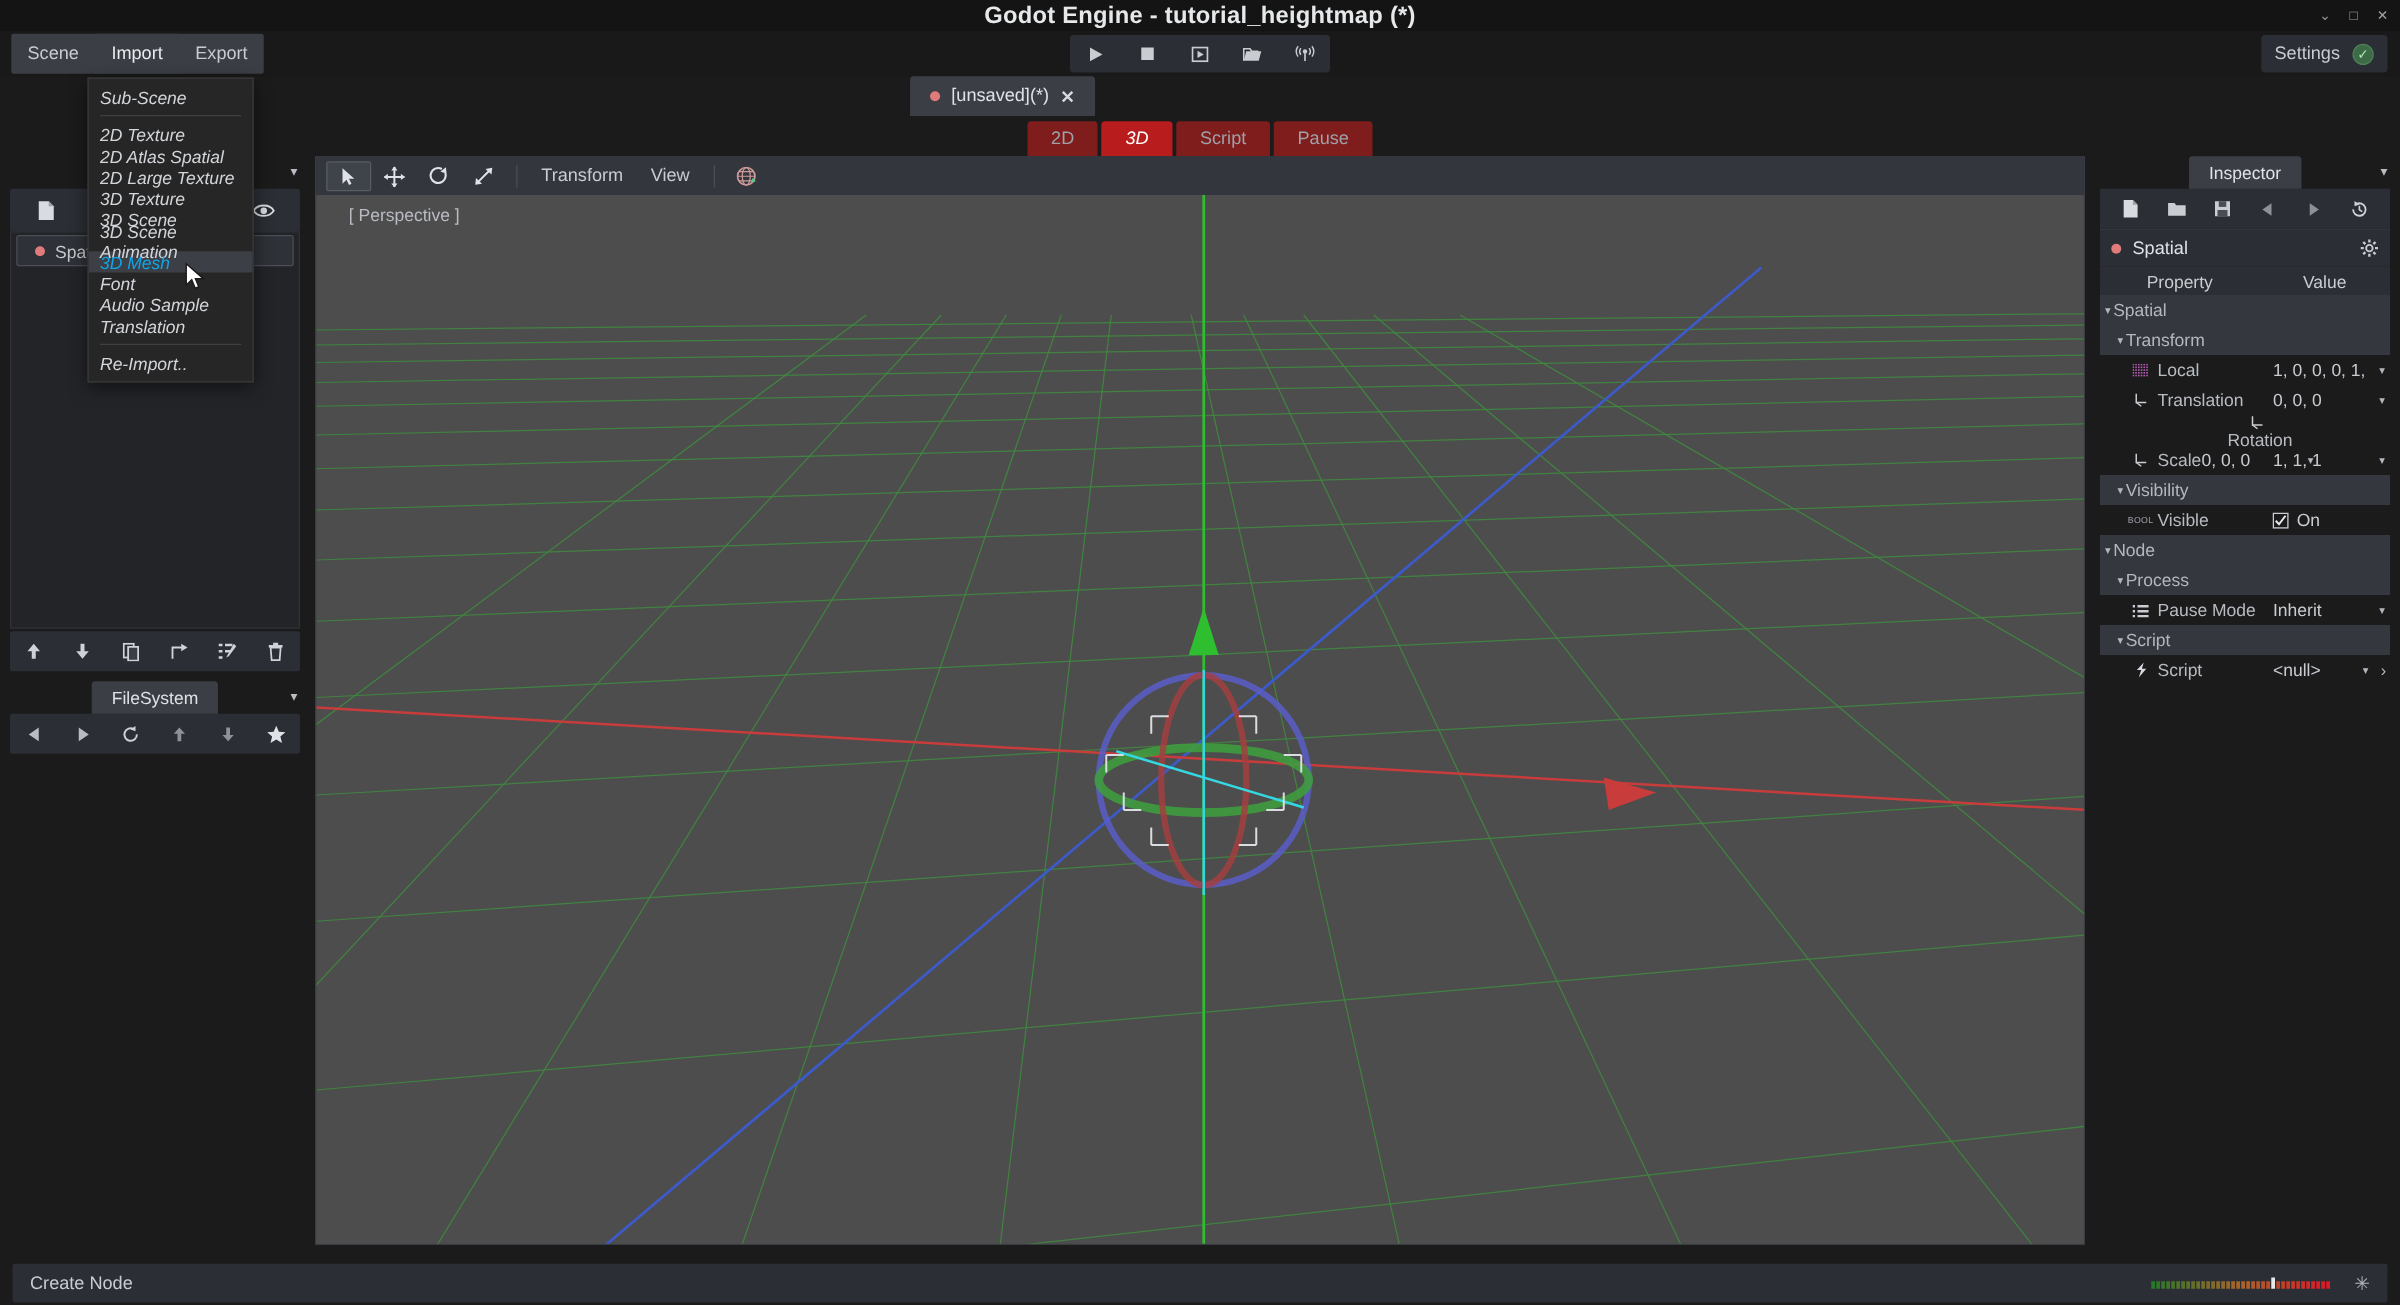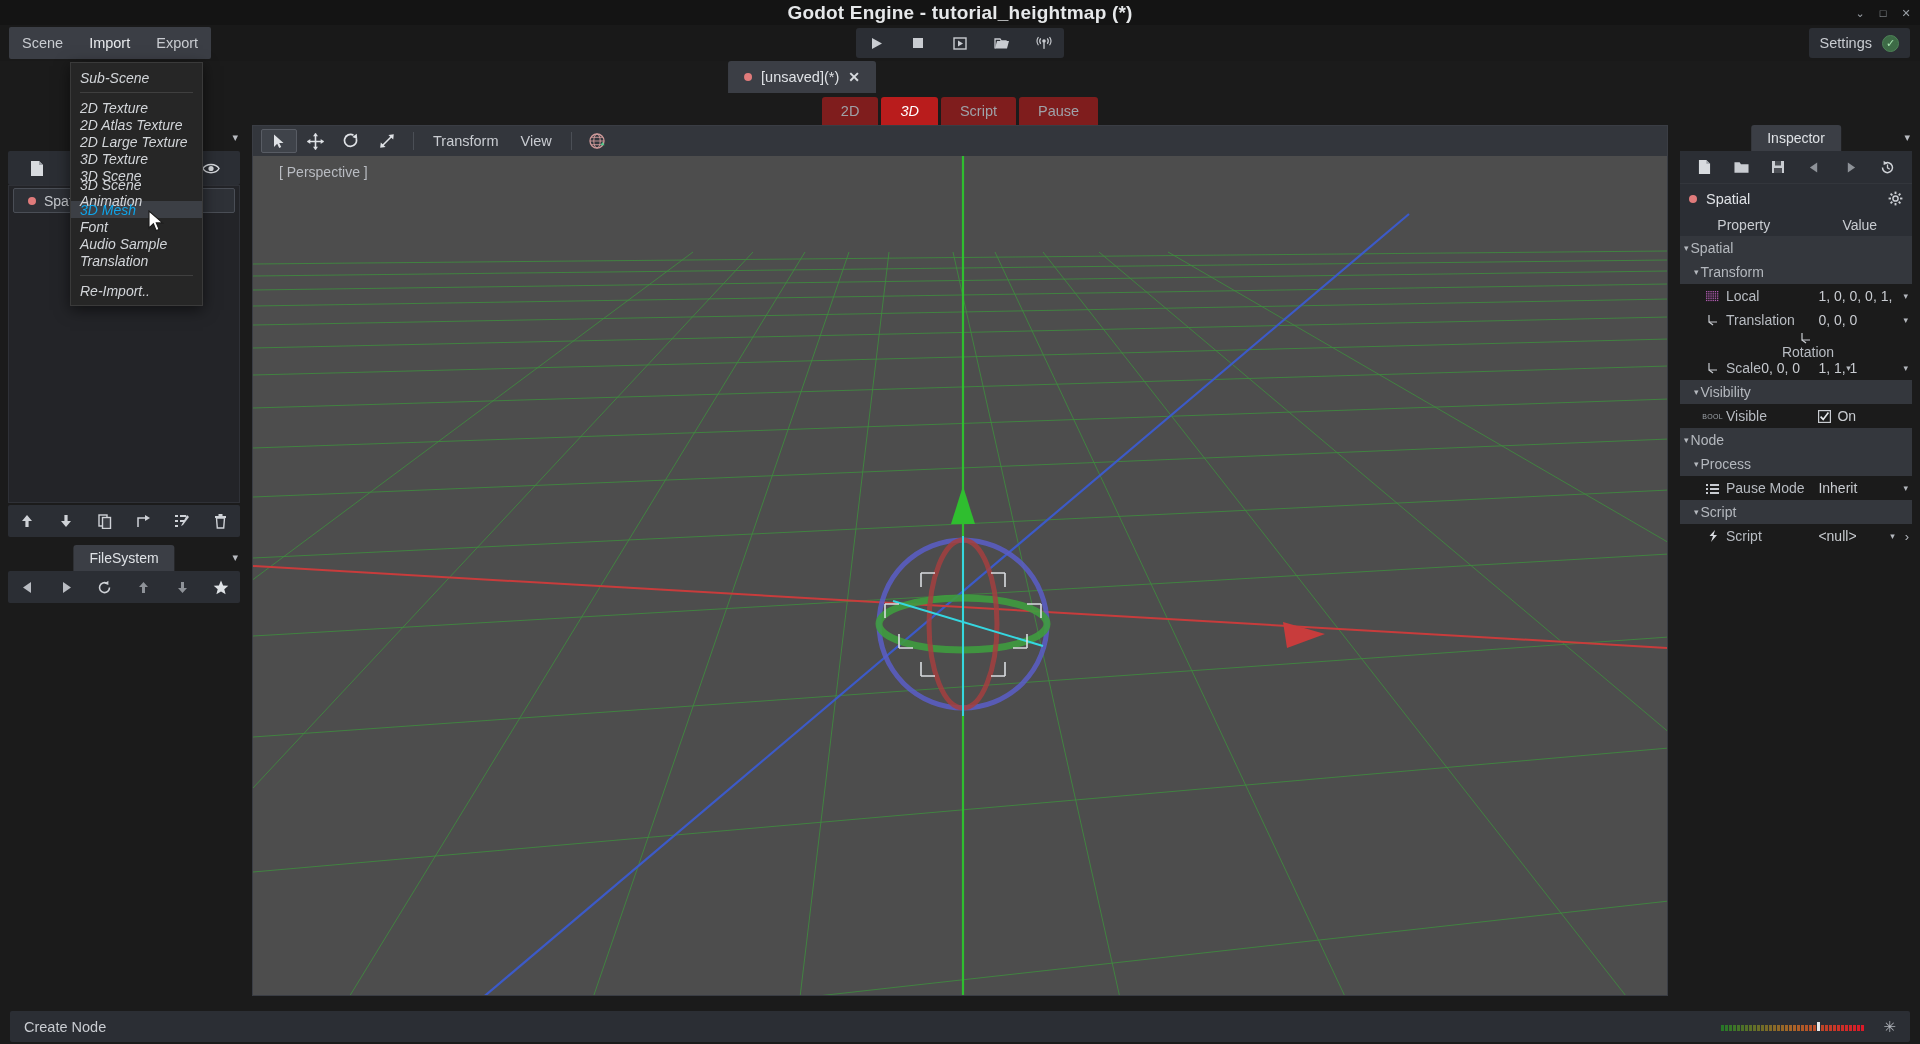--- a/index.html
+++ b/index.html
@@ -646,21 +646,21 @@
           </span>
         </div>
       </div>
   </div>
 </div>
 
 <div id="dropdown">
     <div class="di">Sub-Scene</div>
     <div class="dsep"></div>
     <div class="di">2D Texture</div>
-    <div class="di">2D Atlas Texture</div>
+    <div class="di">2D Atlas Spatial</div>
     <div class="di">2D Large Texture</div>
     <div class="di">3D Texture</div>
     <div class="di">3D Scene</div>
     <div class="di">3D Scene Animation</div>
     <div class="di hl">3D Mesh</div>
     <div class="di">Font</div>
     <div class="di">Audio Sample</div>
     <div class="di">Translation</div>
     <div class="dsep"></div>
     <div class="di">Re-Import..</div>

